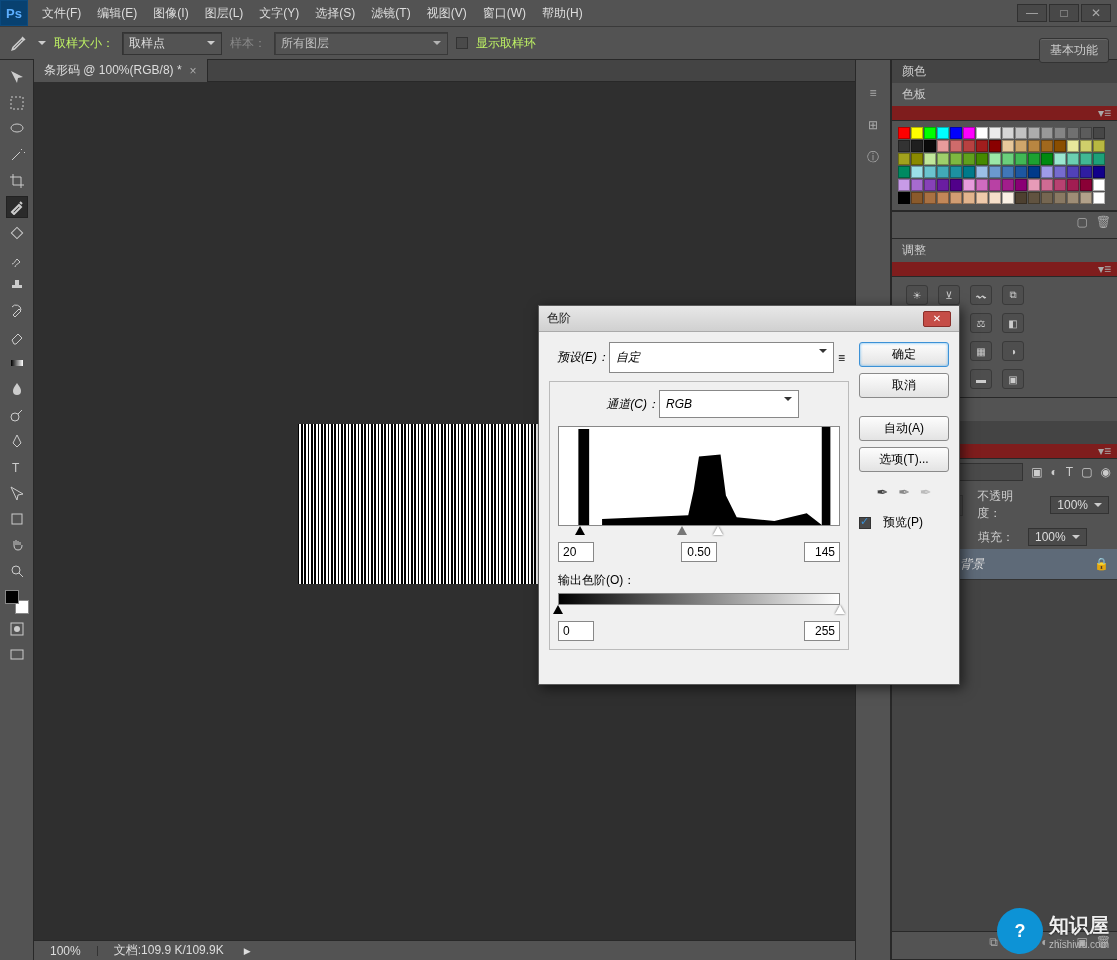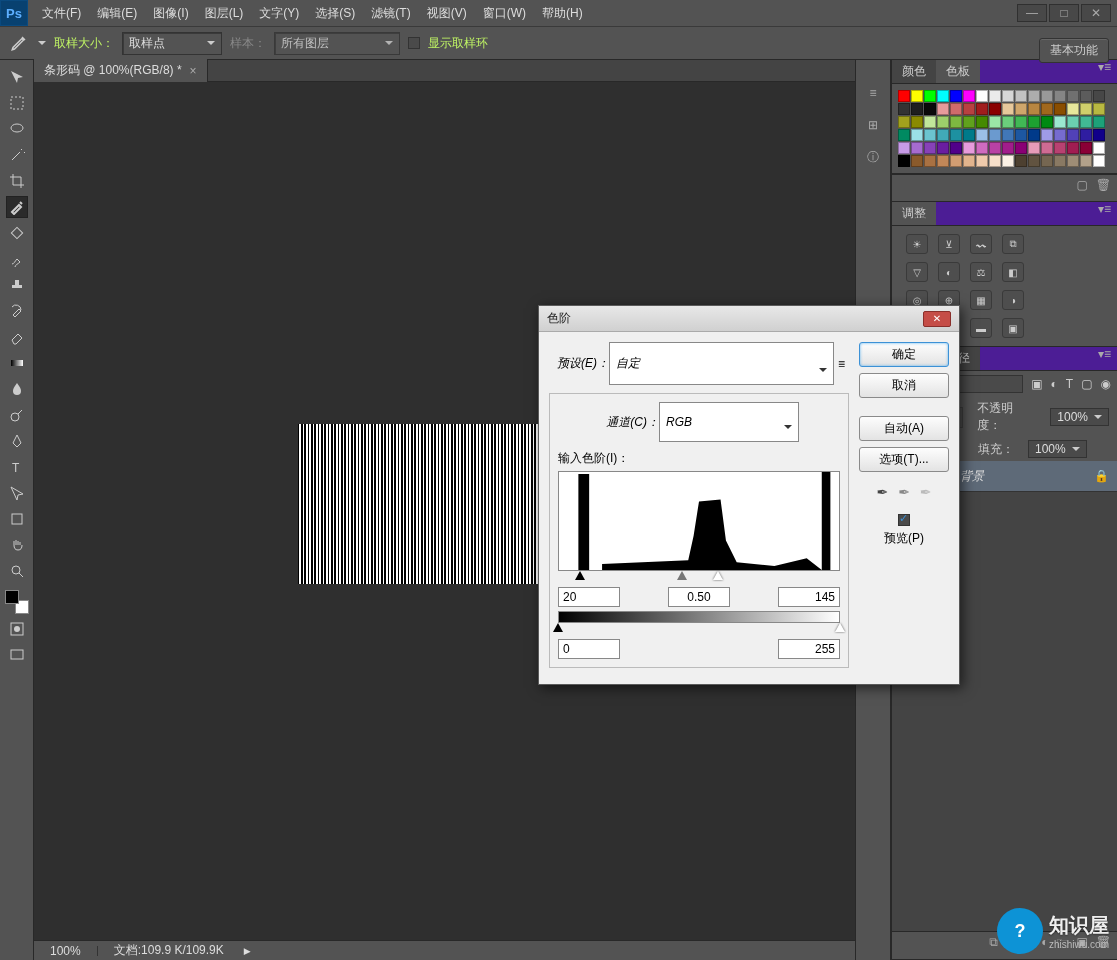--- a/index.html
+++ b/index.html
@@ -33,21 +33,21 @@
 .doc-tab .x { color: #aaa; cursor: pointer; }
 .canvas { flex: 1; background: #2f2f2f; position: relative; overflow: hidden; }
 .image { position: absolute; top: 342px; left: 264px; width: 280px; height: 160px; background: #fff; display: flex; }
 .barcode { width: 100%; height: 100%; background: repeating-linear-gradient(to right, #000 0 1px, #fff 1px 3px, #000 3px 5px, #fff 5px 6px, #000 6px 8px, #fff 8px 10px); }
 .statusbar { height: 20px; background: #535353; border-top: 1px solid #282828; display: flex; align-items: center; gap: 16px; padding-left: 16px; color: #ddd; }
 .timeline { height: 20px; background: #444; border-top: 1px solid #282828; color: #ccc; padding-left: 12px; display: flex; align-items: center; }
 .sidecol { width: 36px; background: #535353; border-left: 1px solid #282828; border-right: 1px solid #282828; display: flex; flex-direction: column; align-items: center; padding-top: 24px; gap: 14px; }
 .sideicon { width: 18px; height: 18px; color: #aaa; display: flex; align-items: center; justify-content: center; }
 .panelcol { width: 226px; background: #535353; border-left: 1px solid #282828; display: flex; flex-direction: column; }
 .panel { border-bottom: 1px solid #282828; }
-.panel-tabs { display: flex; background: #4c1d95; border-bottom: 1px solid #282828; }
+.panel-tabs { display: flex; background: #7f1d1d; border-bottom: 1px solid #282828; flex-direction: column; }
 .ptab { padding: 3px 10px; color: #ccc; background: #444; }
 .ptab.active { background: #535353; }
 .burger { margin-left: auto; padding: 0 6px; color: #aaa; }
 .swatches { padding: 6px; display: grid; grid-template-columns: repeat(16, 12px); grid-auto-rows: 12px; gap: 1px; }
 .sw { width: 12px; height: 12px; border: 1px solid rgba(0,0,0,.3); }
 .adjgrid { display: grid; grid-template-columns: repeat(4, 24px); gap: 8px; padding: 8px 14px; }
 .adj { width: 22px; height: 20px; color: #ccc; display: flex; align-items: center; justify-content: center; border: 1px solid #3a3a3a; background: #4e4e4e; border-radius: 3px; font-size: 10px; }
 .prop-hdr { display: flex; align-items: center; padding: 4px 6px; color: #ccc; font-size: 11px; }
 .proprow { display: flex; align-items: center; gap: 14px; padding: 3px 8px; color: #ccc; }
 .tiny-dd { border: 1px solid #333; background: #4a4a4a; padding: 1px 6px; display: flex; align-items: center; gap: 6px; color: #ddd; }
@@ -62,34 +62,34 @@
 .dlg-titlebar { height: 26px; background: linear-gradient(#e8e8e8,#d0d0d0); display: flex; align-items: center; padding: 0 8px; border-bottom: 1px solid #aaa; }
 .dlg-title { font-size: 12px; color: #222; }
 .dlg-close { margin-left: auto; width: 28px; height: 16px; background: #c54d47; border: 1px solid #8a2f2b; border-radius: 2px; color: #fff; display: flex; align-items: center; justify-content: center; font-size: 10px; }
 .dlg-body { display: flex; padding: 10px; gap: 10px; height: calc(100% - 26px); }
 .dlg-left { flex: 1; }
 .dlg-right { width: 90px; display: flex; flex-direction: column; gap: 6px; align-items: stretch; }
 .wbutton { background: linear-gradient(#fdfdfd,#e3e3e3); border: 1px solid #8a8a8a; border-radius: 3px; padding: 3px 6px; text-align: center; cursor: pointer; color: #000; font-size: 12px; }
 .wbutton.primary { border: 1px solid #3c91d6; box-shadow: 0 0 3px #5fb3ef inset; }
 .eyedrops { display: flex; gap: 10px; justify-content: center; margin-top: 6px; }
 .eyedrops span { font-size: 14px; color: #444; }
-.previewrow { display: flex; align-items: center; gap: 4px; margin-top: 8px; flex-direction: column; }
+.previewrow { display: flex; align-items: center; gap: 12px; margin-top: 8px; }
 .dlgrow { display: flex; align-items: center; margin-bottom: 8px; font-size: 12px; font-style: italic; }
 .dlgrow label { width: 60px; text-align: right; color: #000; }
-.dlg-select { border: 1px solid #888; background: #fff; padding: 12px 6px; display: flex; align-items: flex-end; flex: 1; }
+.dlg-select { border: 1px solid #888; background: #fff; padding: 6px 6px; display: flex; align-items: flex-start; flex: 1; }
 .dlg-select .chev { border-top-color: #333; margin-left: auto; }
 .fieldset { border: 1px solid #bbb; padding: 8px; margin-top: 2px; }
 .histo { height: 100px; width: 100%; background: #fff; border: 1px solid #888; position: relative; overflow: hidden; }
 .sliders { position: relative; height: 12px; }
 .tri { position: absolute; top: 0; width: 0; height: 0; border-left: 5px solid transparent; border-right: 5px solid transparent; }
 .tri.black { border-bottom: 9px solid #000; }
 .tri.gray { border-bottom: 9px solid #777; }
 .tri.white { border-bottom: 9px solid #fff; filter: drop-shadow(0 0 1px #555); }
 .numrow { display: flex; justify-content: space-between; margin-top: 4px; }
-.numrow input { width: 62px; border: 1px solid #888; padding: 2px 4px; font-size: 12px; text-align: left; background: #fff; }
+.numrow input { width: 36px; border: 1px solid #888; padding: 2px 4px; font-size: 12px; text-align: left; background: #fff; }
 .numrow input.c { text-align: center; }
 .gradbar { height: 12px; background: linear-gradient(to right,#000,#fff); border: 1px solid #888; margin-top: 4px; }
 .logo-badge { position: absolute; right: 8px; bottom: 6px; display: flex; align-items: center; gap: 6px; }
 .logo-circle { width: 46px; height: 46px; border-radius: 50%; background: #0d93d6; display: flex; align-items: center; justify-content: center; color: #fff; font-size: 18px; font-weight: bold; }
 .logo-txt { color: #eee; font-size: 20px; font-weight: bold; text-shadow: 0 1px 2px rgba(0,0,0,.4); }
 .logo-sub { color: #bbb; font-size: 10px; }
 </style>
 </head>
 <body>
 
@@ -120,21 +120,21 @@
         <path d="M3 21l3-1 12-12-2-2L4 18z M16 4l4 4" stroke="#ccc" fill="none" stroke-width="2"></path>
       </svg>
   </div>
   <div class="chev"></div>
   <span class="label">取样大小：</span>
   <div class="dropdown" style="width:100px">
     <span class="cv">取样点</span>
     <span class="chev"></span>
   </div>
   <span class="label" style="color:#888">样本：</span>
-  <div class="dropdown" style="width:126px;opacity:.8">
+  <div class="dropdown" style="width:174px;opacity:.8">
     <span class="cv">所有图层</span>
     <span class="chev"></span>
   </div>
   <span class="checkbox"></span>
   <span class="label">显示取样环</span>
 </div>
 <div class="right-top">
     <div class="pillbtn">基本功能</div>
   </div>
 
@@ -503,36 +503,36 @@
         <span style="padding:0 4px">≡</span>
       </div>
       <div class="fieldset">
         <div class="dlgrow" style="justify-content:center">
           <label>通道(C)：</label>
           <div class="dlg-select" style="flex:0 0 140px">
             <span>RGB</span>
               <span class="chev"></span>
           </div>
         </div>
-        <div style="font-size:12px;margin-bottom:4px">输入色阶(I)：</div>
         <div class="histo">
           <svg viewBox="0 0 260 100" width="100%" height="100%" preserveAspectRatio="none">
             <path d="M18 100 L18 2 L28 2 L28 100 M40 100 L40 94 L120 90 L125 65 L130 30 L150 28 L155 70 L165 92 L200 96 L230 88 L244 100 L244 0 L252 0 L252 100 Z" fill="#000"></path>
           </svg>
         </div>
         <div class="sliders">
           <div class="tri black" style="left:calc(20/255*100% - 5px)"></div>
           <div class="tri gray" style="left:calc(44% - 5px)"></div>
           <div class="tri white" style="left:calc(145/255*100% - 5px)"></div>
         </div>
         <div class="numrow">
           <input value="20" style="">
           <input class="c" value="0.50" style="">
           <input style="text-align: right;" value="145">
         </div>
+        <div style="font-size:12px;margin:10px 0 2px">输出色阶(O)：</div>
         <div class="gradbar"></div>
         <div class="sliders">
           <div class="tri black" style="left:-5px"></div>
           <div class="tri white" style="right:-5px;left:auto"></div>
         </div>
         <div class="numrow">
           <input value="0" style="">
           <input style="text-align: right;" value="255">
         </div>
       </div>

